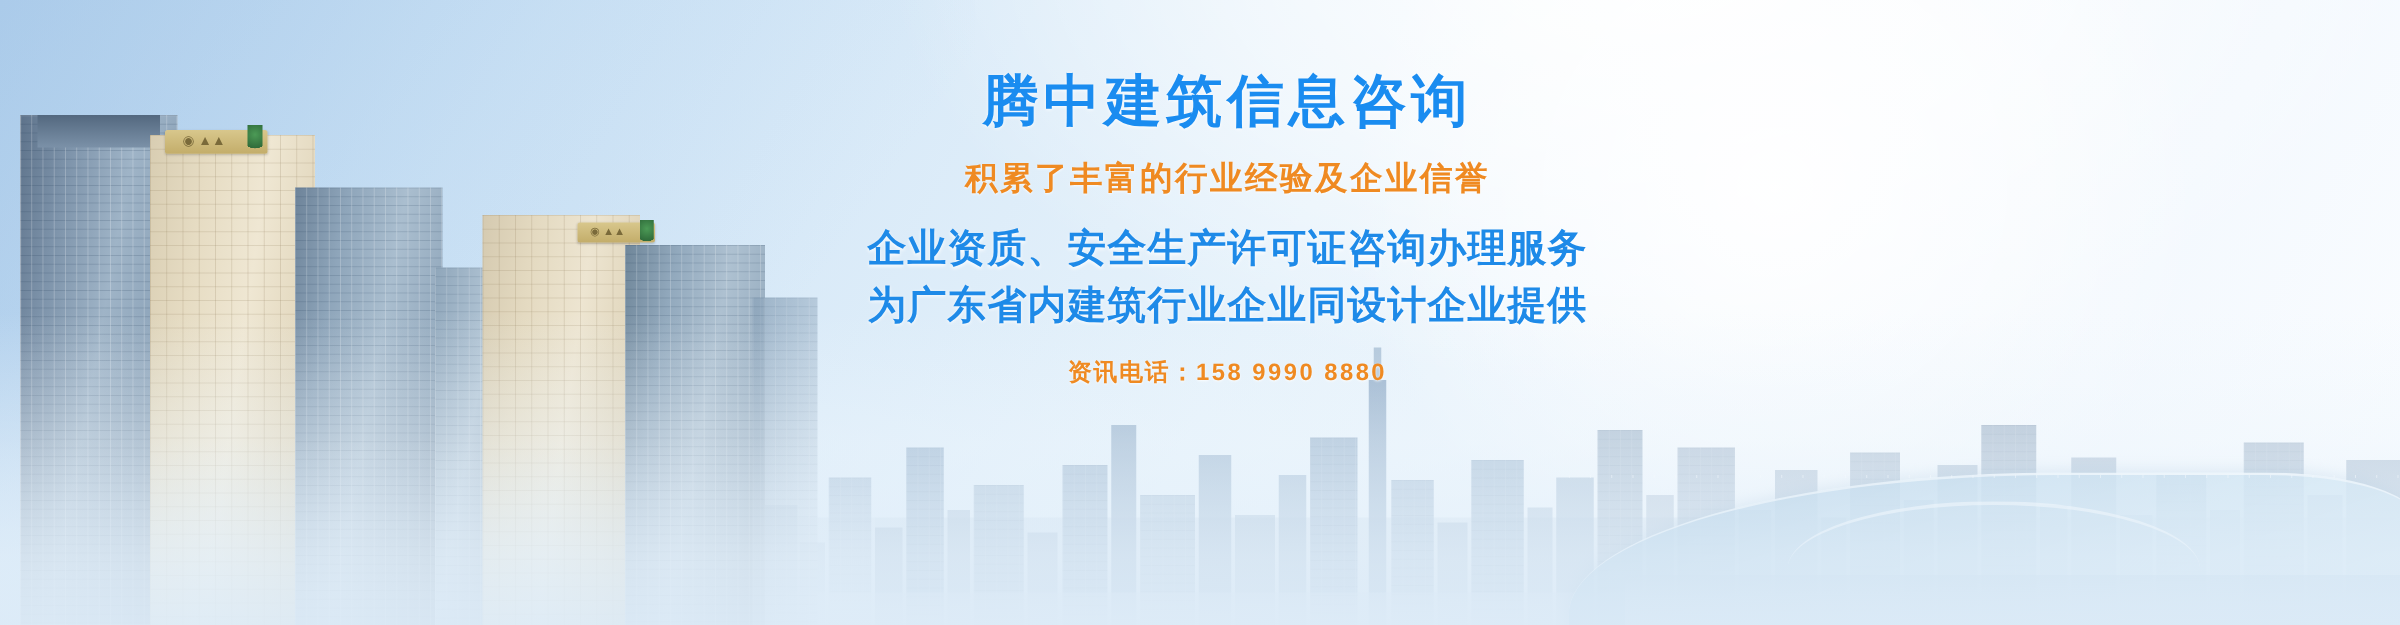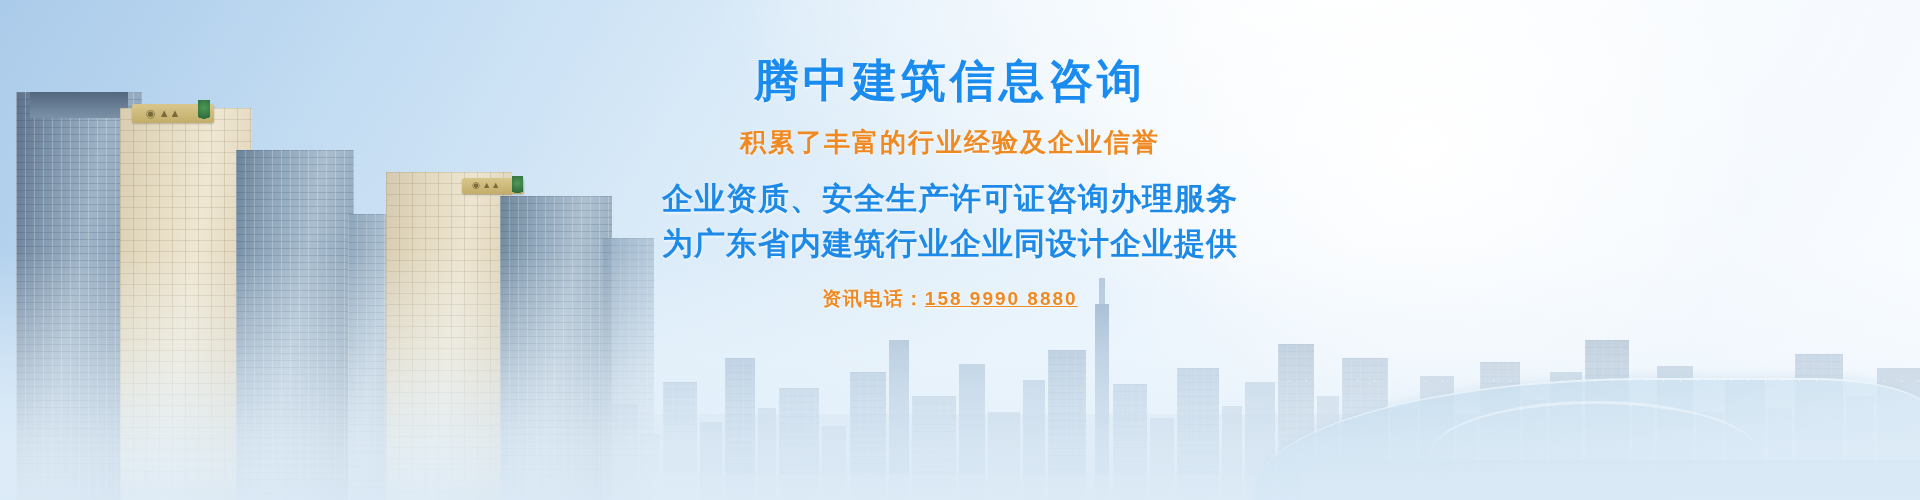--- a/index.html
+++ b/index.html
@@ -45,21 +45,21 @@
     box-shadow:0 1px 2px rgba(0,0,0,0.2);}
   .logomark{position:absolute;font-size:11px;line-height:1;color:#2f6b3a;font-weight:bold;}
 
   
   .canopy{position:absolute;}
   .canopy .ribs{position:absolute;left:0;top:0;right:0;bottom:0;
     background-image:linear-gradient(105deg,rgba(255,255,255,0.55) 1px,rgba(0,0,0,0) 1px);
     background-size:17px 100%;}
 
   
-  .textblock{position:absolute;left:640px;top:58px;width:620px;text-align:center;}
+  .textblock{position:absolute;left:672px;top:58px;width:620px;text-align:center;}
   .title{
     font-size:45px;line-height:1;font-weight:bold;color:#1a8cf0;
     letter-spacing:4px;white-space:nowrap;
     text-shadow:0 1px 3px rgba(255,255,255,0.85);
   }
   .tagline{
     margin-top:26px;font-size:26px;line-height:1;font-weight:bold;color:#ef8a22;
     letter-spacing:2px;white-space:nowrap;
     text-shadow:0 1px 2px rgba(255,255,255,0.8);
   }
@@ -67,21 +67,21 @@
   .desc-line{
     font-size:31px;line-height:1.45;font-weight:bold;color:#1e8ae8;
     letter-spacing:1px;white-space:nowrap;
     text-shadow:0 1px 3px rgba(255,255,255,0.9);
   }
   .phone{
     margin-top:22px;font-size:19px;line-height:1;font-weight:bold;color:#ef8a22;
     letter-spacing:1.5px;white-space:nowrap;
     text-shadow:0 1px 2px rgba(255,255,255,0.85);
   }
-  .phone .num{letter-spacing:2px;text-decoration:underline;}
+  .phone .num{letter-spacing:2px;}
 </style>
 </head>
 <body>
 
 <div id="banner">
 
   <div class="haze haze-topleft"></div>
   <div class="haze haze-glow"></div>
 
   <div class="skyline">

